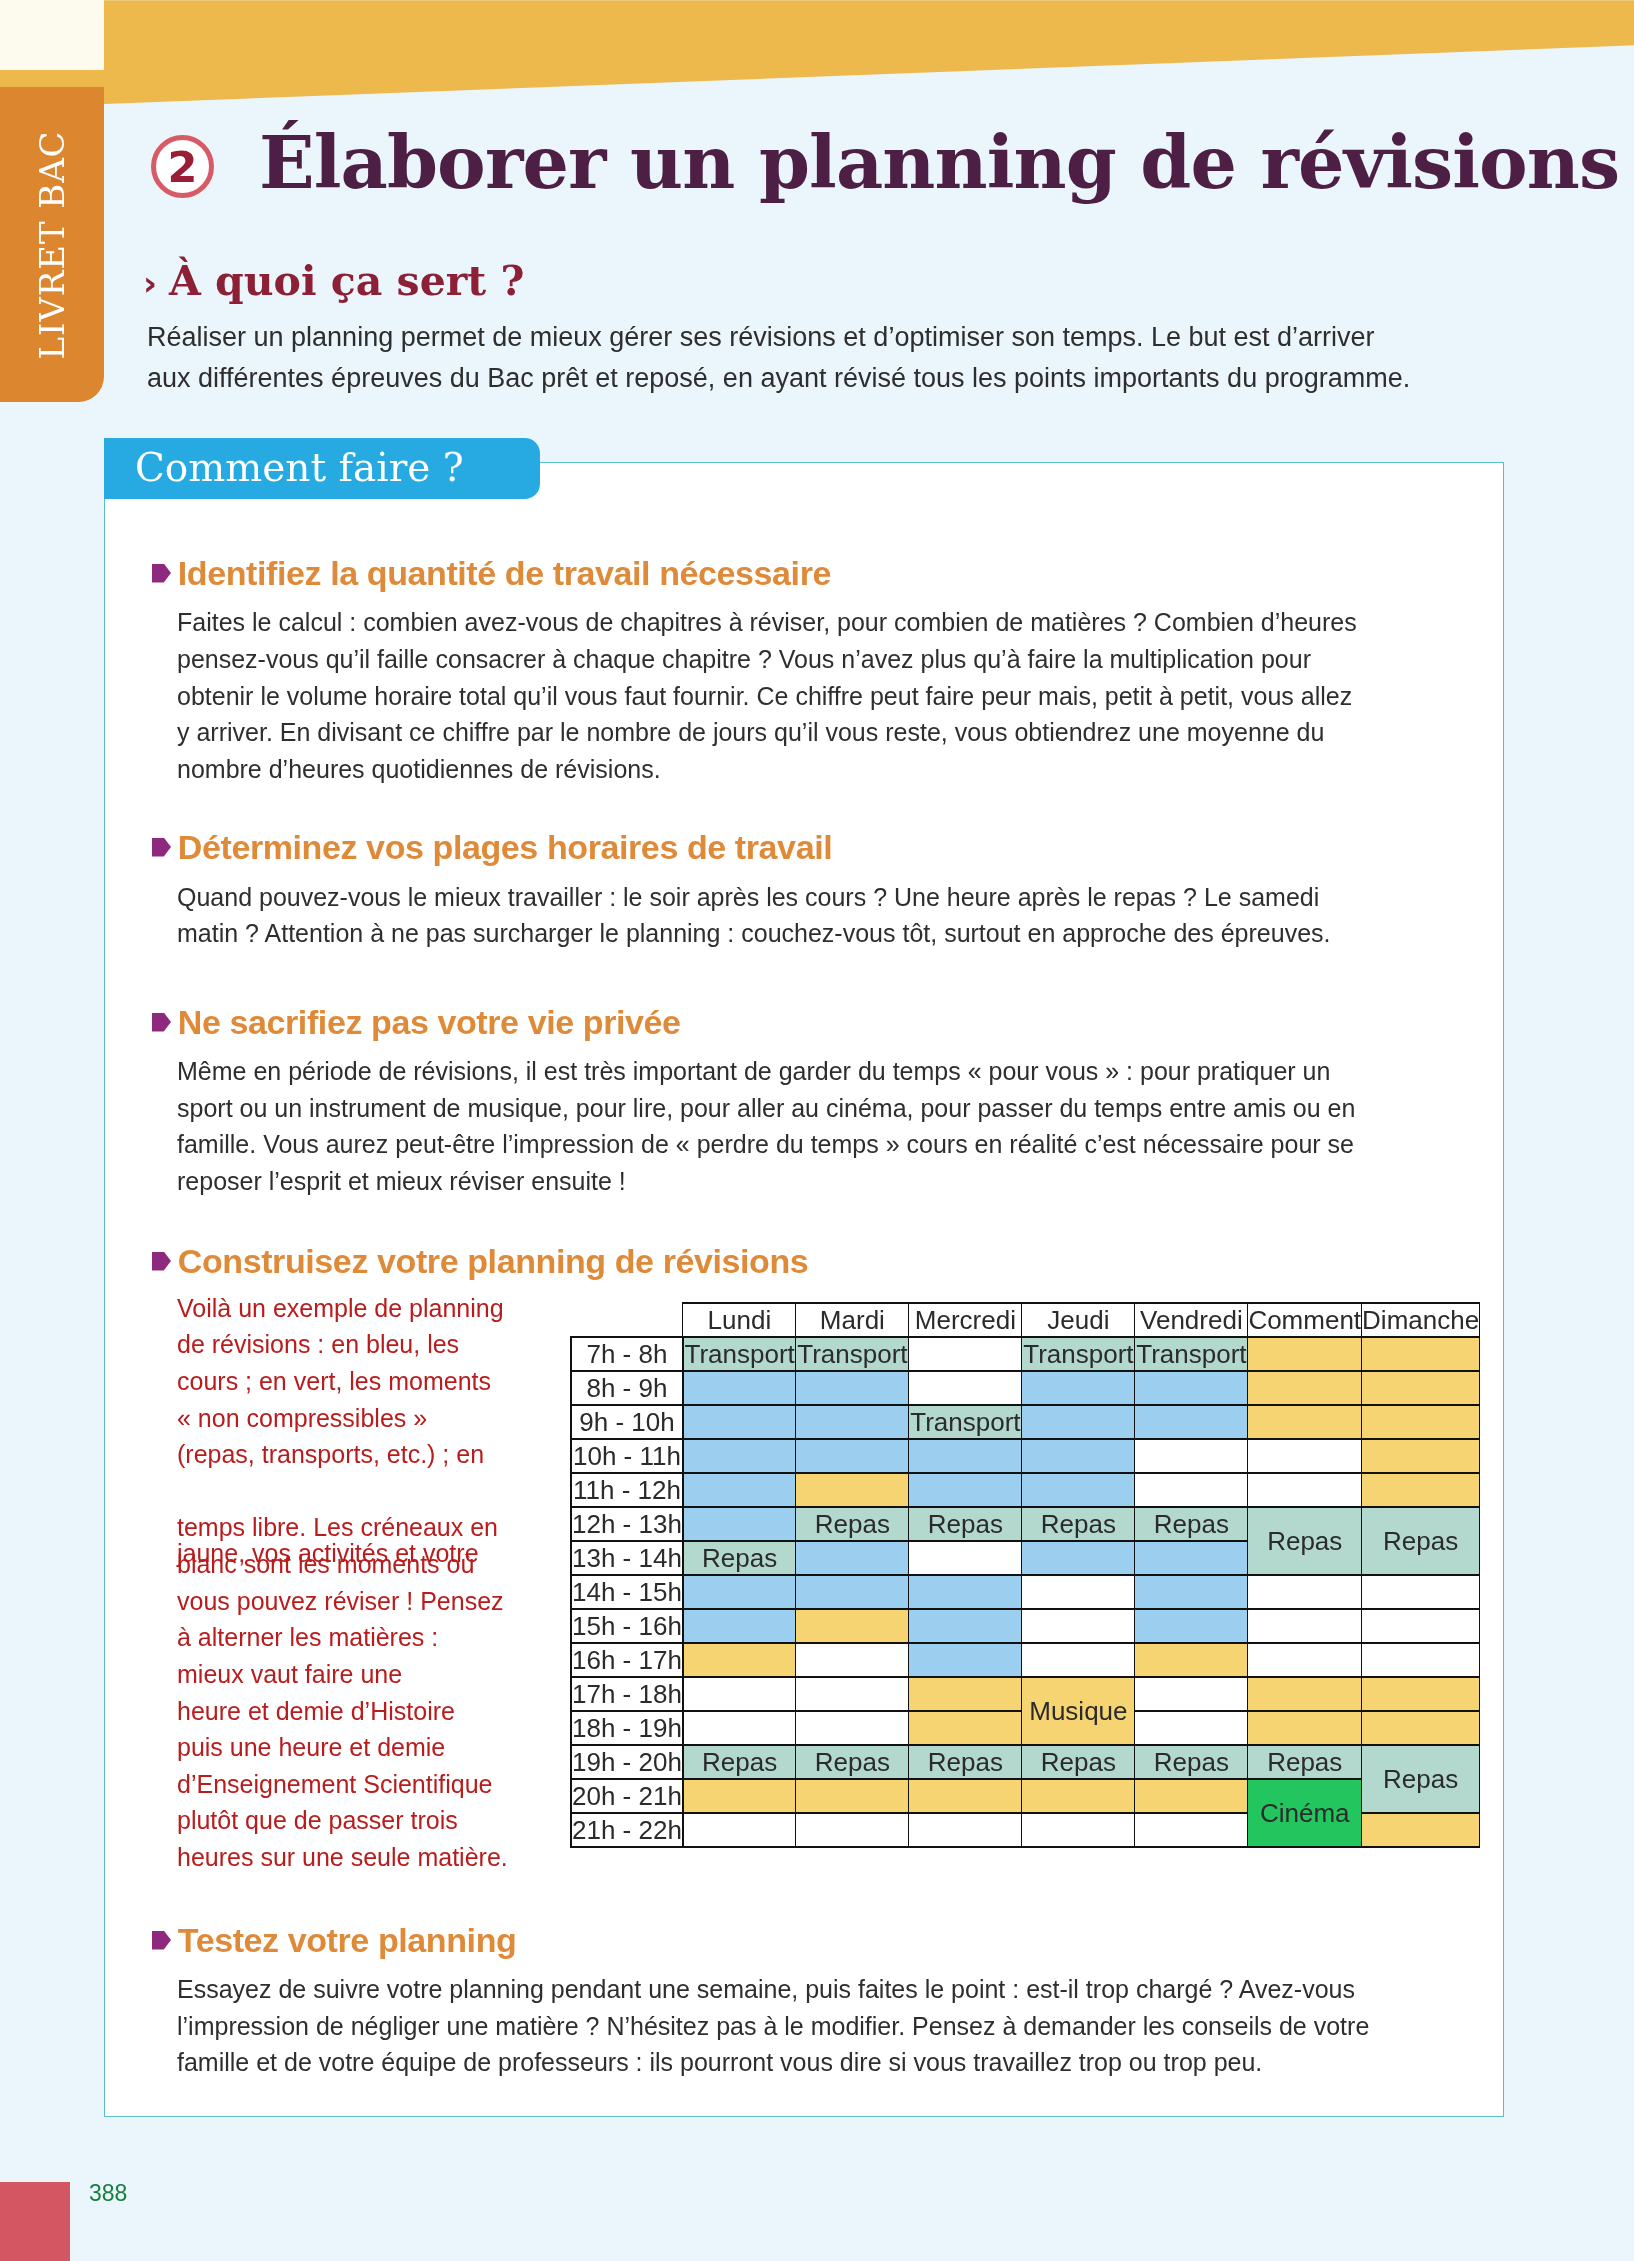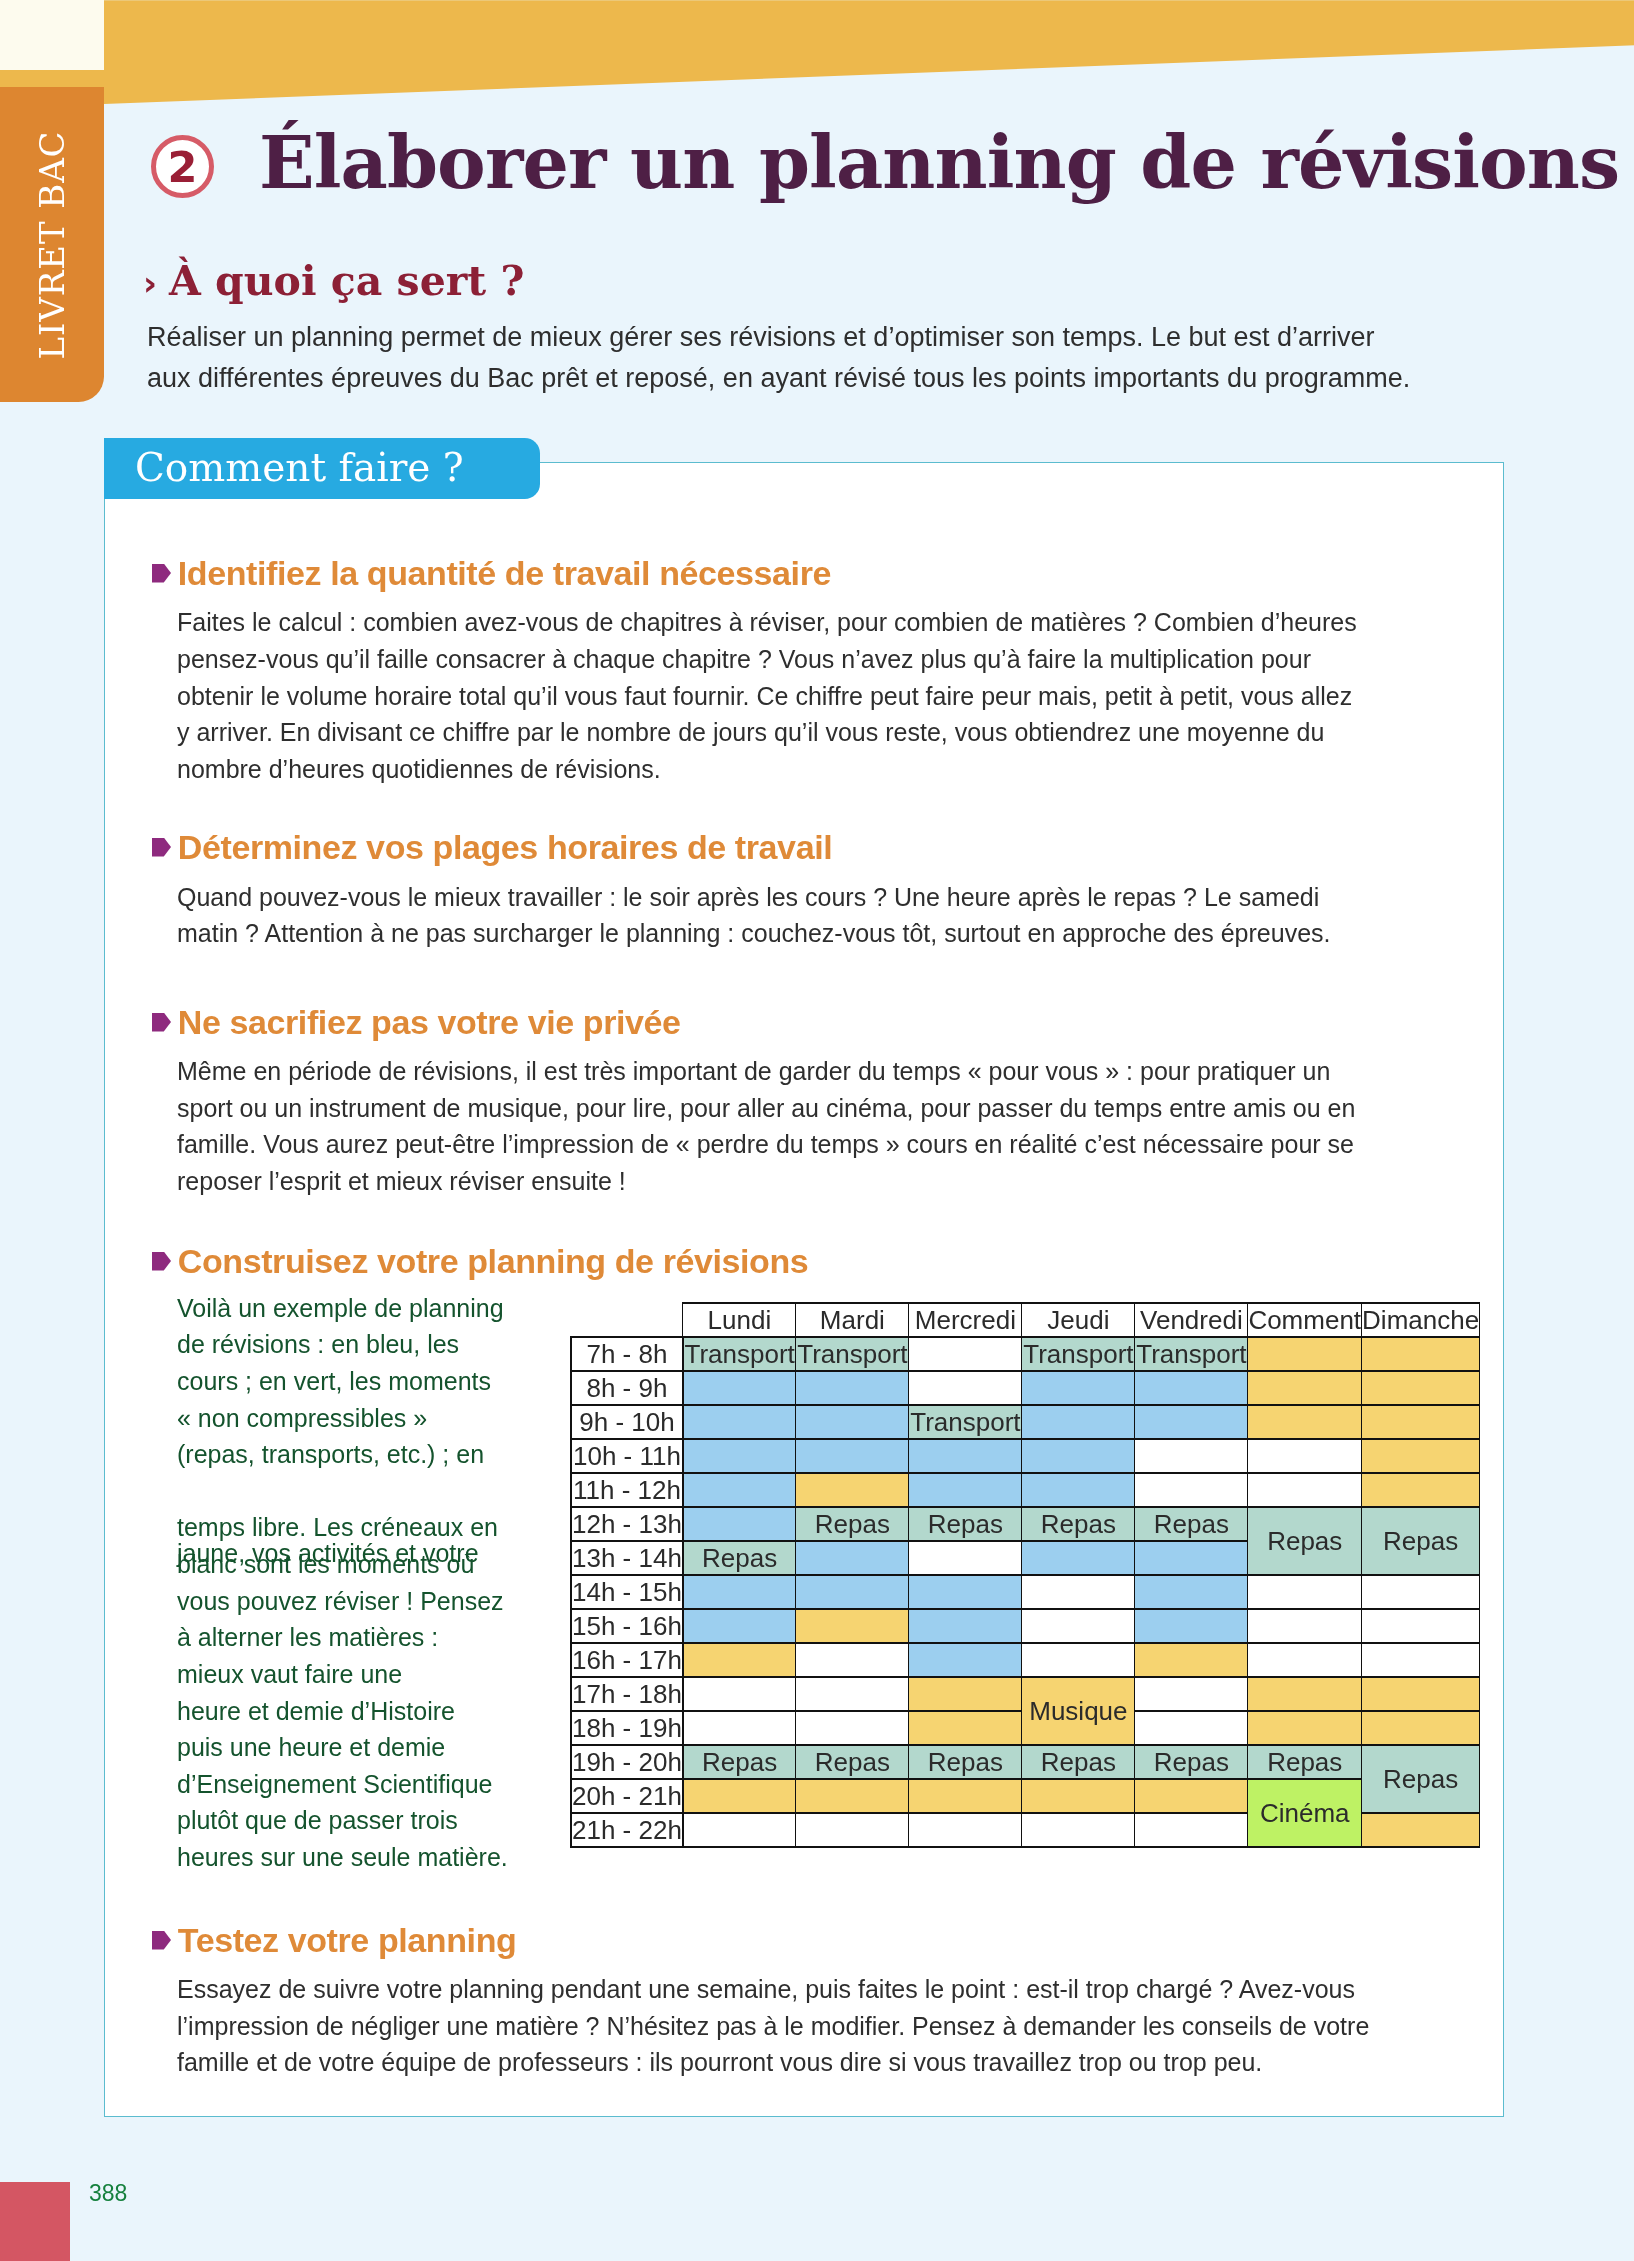--- a/index.html
+++ b/index.html
@@ -112,21 +112,21 @@
   .body-line {
     position: absolute; left: 177px;
     font-family: "Liberation Sans", sans-serif;
     font-size: 25px; line-height: 37px;
     color: #2e2e2e; white-space: nowrap;
   }
   .side-line {
     position: absolute; left: 177px;
     font-family: "Liberation Sans", sans-serif;
     font-size: 25px; line-height: 37px;
-    color: #14532d; white-space: nowrap;
+    color: #b91c1c; white-space: nowrap;
   }
   #planning-table {
     position: absolute; left: 570px; top: 1302px;
   }
   #planning-table table {
     border-collapse: collapse;
     table-layout: fixed;
     font-family: Liberation Sans, sans-serif;
     font-size: 26px;
     color: #2b2b2b;
@@ -391,21 +391,21 @@
           <td class="cell c-green" style="background: rgb(179, 216, 205);">Repas</td>
           <td class="cell c-green" rowspan="2" style="background: rgb(179, 216, 205);">Repas</td>
         </tr>
         <tr>
           <td class="time">20h - 21h</td>
           <td class="cell c-yellow" style="background: rgb(246, 212, 113);"></td>
           <td class="cell c-yellow" style="background: rgb(246, 212, 113);"></td>
           <td class="cell c-yellow" style="background: rgb(246, 212, 113);"></td>
           <td class="cell c-yellow" style="background: rgb(246, 212, 113);"></td>
           <td class="cell c-yellow" style="background: rgb(246, 212, 113);"></td>
-          <td class="cell c-yellow" rowspan="2" style="background: #bef264;">Cinéma</td>
+          <td class="cell c-yellow" rowspan="2" style="background: #22c55e;">Cinéma</td>
         </tr>
         <tr>
           <td class="time">21h - 22h</td>
           <td class="cell c-white" style="background: rgb(255, 255, 255);"></td>
           <td class="cell c-white" style="background: rgb(255, 255, 255);"></td>
           <td class="cell c-white" style="background: rgb(255, 255, 255);"></td>
           <td class="cell c-white" style="background: rgb(255, 255, 255);"></td>
           <td class="cell c-white" style="background: rgb(255, 255, 255);"></td>
           <td class="cell c-yellow" style="background: rgb(246, 212, 113);"></td>
         </tr>

